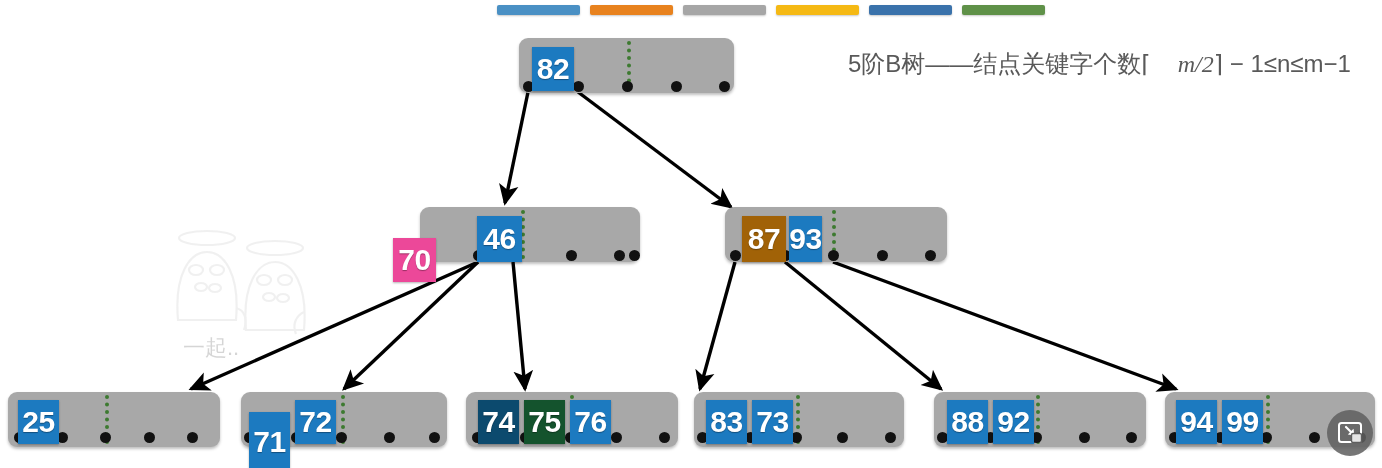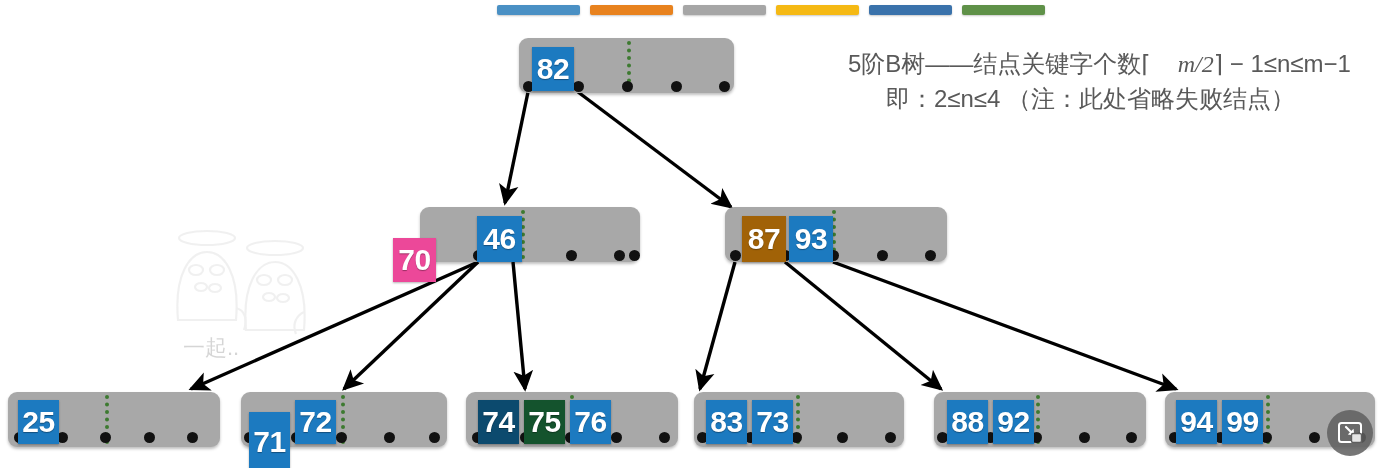--- a/index.html
+++ b/index.html
@@ -154,21 +154,21 @@
       <div class="key" style="left: 477px; top: 216px; width: 45px; height: 46px; background: rgb(28, 122, 192);">46</div>
       <div class="key" style="left: 393px; top: 238px; width: 43px; height: 44px; background: #ec4899;">70</div>
       <div class="node" style="left: 725px; top: 207px; width: 222px; height: 55px; background: rgb(168, 168, 168);"></div>
       <div class="dotline" style="left: 832px; top: 210px; height: 49px; border-left-color: rgb(61, 122, 48);"></div>
       <div class="ptr" style="left: 730px; top: 250px;"></div>
       <div class="ptr" style="left: 780px; top: 250px;"></div>
       <div class="ptr" style="left: 828px; top: 250px;"></div>
       <div class="ptr" style="left: 877px; top: 250px;"></div>
       <div class="ptr" style="left: 925px; top: 250px;"></div>
       <div class="key" style="left: 742px; top: 216px; width: 44px; height: 46px; background: #a16207;">87</div>
-      <div class="key" style="left: 789px; top: 216px; width: 44px; height: 46px; background: rgb(28, 122, 192);">93</div>
+      <div class="key" style="left: 789px; top: 216px; width: 33px; height: 46px; background: rgb(28, 122, 192);">93</div>
       <div class="node" style="left: 8px; top: 392px; width: 212px; height: 55px; background: rgb(168, 168, 168);"></div>
       <div class="dotline" style="left: 105px; top: 395px; height: 49px; border-left-color: rgb(61, 122, 48);"></div>
       <div class="ptr" style="left: 14px; top: 432px;"></div>
       <div class="ptr" style="left: 57px; top: 432px;"></div>
       <div class="ptr" style="left: 100px; top: 432px;"></div>
       <div class="ptr" style="left: 144px; top: 432px;"></div>
       <div class="ptr" style="left: 187px; top: 432px;"></div>
       <div class="key" style="left: 18px; top: 400px; width: 41px; height: 44px; background: rgb(28, 122, 192);">25</div>
       <div class="node" style="left: 241px; top: 392px; width: 206px; height: 55px; background: rgb(168, 168, 168);"></div>
       <div class="dotline" style="left: 341px; top: 395px; height: 49px; border-left-color: rgb(61, 122, 48);"></div>
@@ -214,21 +214,20 @@
       <div class="ptr" style="left: 1261px; top: 432px;"></div>
       <div class="ptr" style="left: 1309px; top: 432px;"></div>
       <div class="ptr" style="left: 1355px; top: 432px;"></div>
       <div class="key" style="left: 1176px; top: 400px; width: 41px; height: 44px; background: rgb(28, 122, 192);">94</div>
       <div class="key" style="left: 1222px; top: 400px; width: 41px; height: 44px; background: rgb(28, 122, 192);">99</div>
     </div>
 
   <div class="annot" style="left:848px;top:48px;">
     <span>5阶B树——结点关键字个数</span><span>⌈</span><span class="mi">m/2</span><span>⌉</span><span> − 1≤n≤m−1</span>
   </div>
-  <div class="annot" style="left:886px;top:83px;">即：2≤n≤4 （注：此处省略失败结点）</div>
 
   <div class="pip-btn" style="left:1327px;top:410px;">
     <svg width="26" height="24" viewBox="0 0 26 24">
       <rect x="2" y="2" width="22" height="19" rx="2.5" fill="none" stroke="#ffffff" stroke-width="2"></rect>
       <path d="M9 6 L17 14" stroke="#ffffff" stroke-width="2.2" stroke-linecap="round"></path>
       <path d="M16.5 7.8 L17.4 14.4 L10.8 13.5 Z" fill="#ffffff"></path>
       <rect x="14.5" y="12.5" width="10" height="9" rx="1.5" fill="#e6e6e6" stroke="#5f5f5f" stroke-width="1.4"></rect>
     </svg>
   </div>
 

